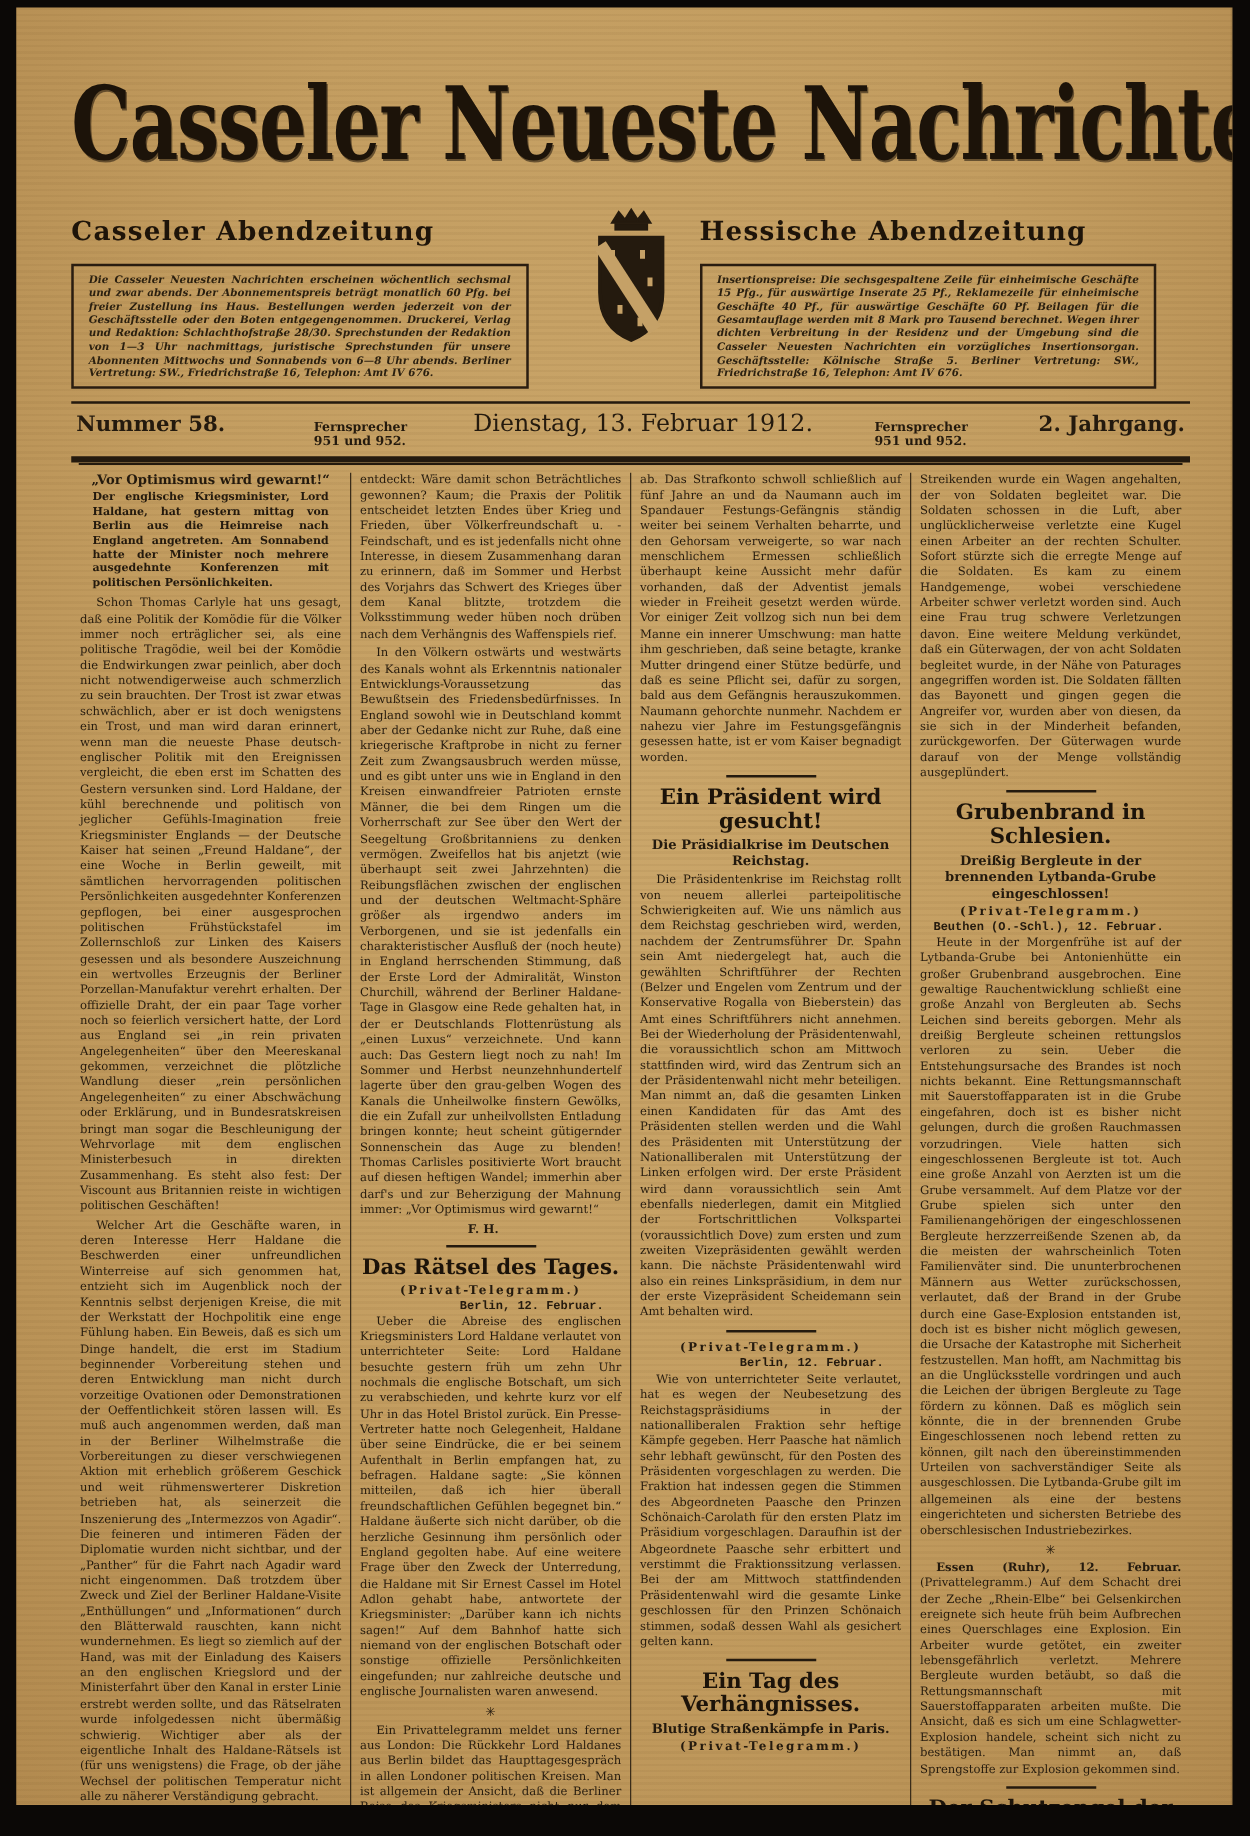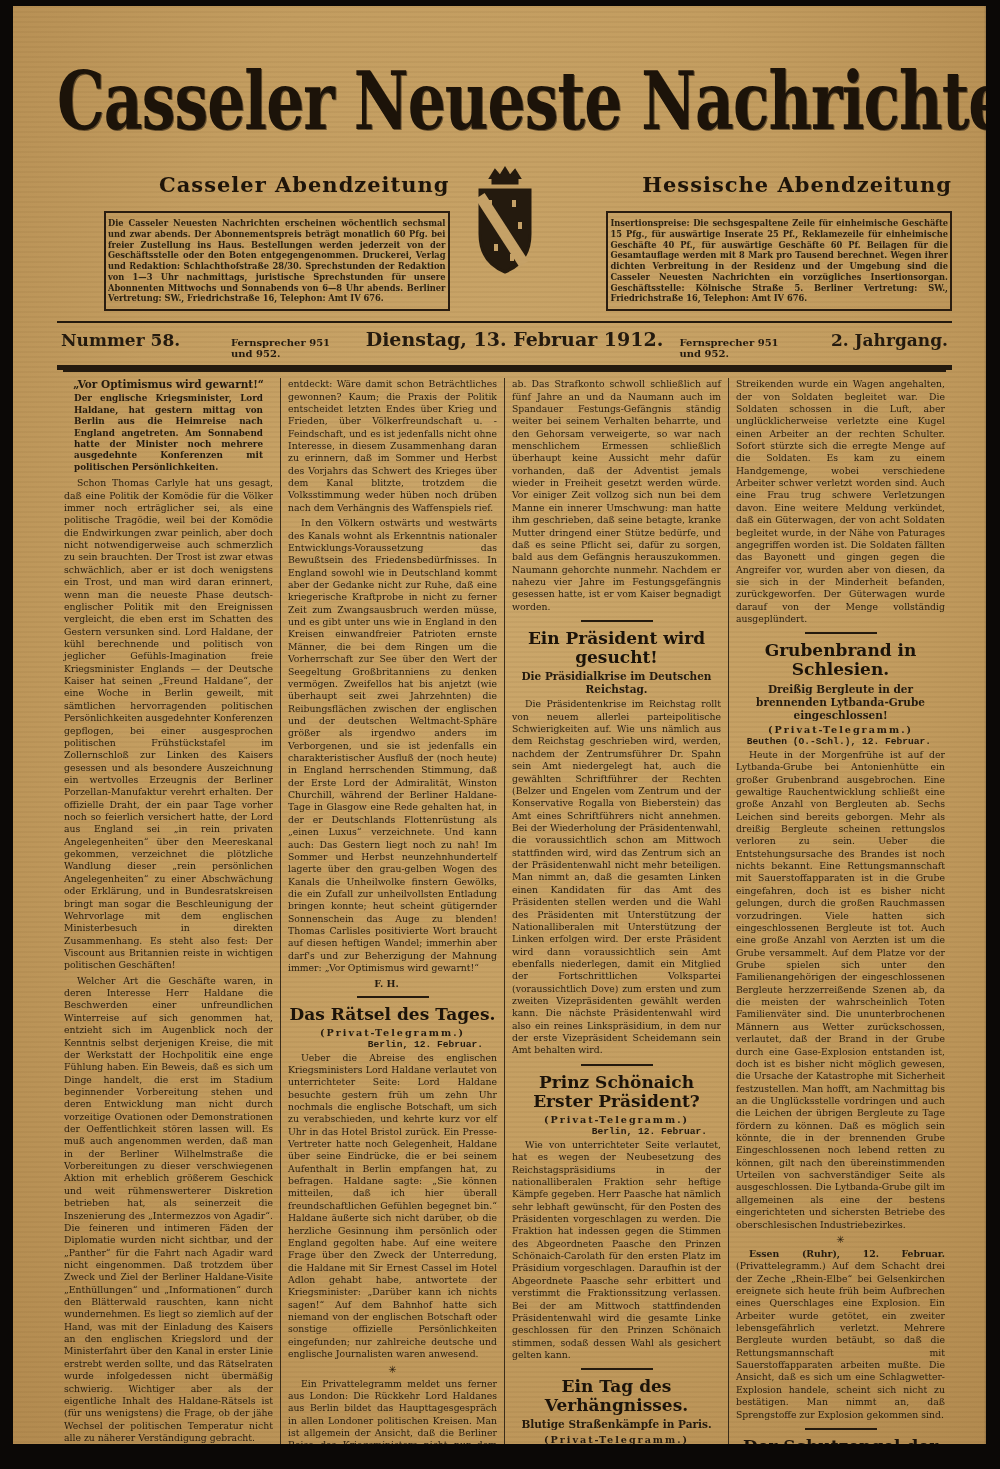--- a/index.html
+++ b/index.html
@@ -20,37 +20,37 @@
   
   .masthead{
     text-align:center; font-weight:bold; color:#1c1309;
     font-size:60px; line-height:1.0; margin-top:40px;
     transform:scaleY(1.35); transform-origin:top center;
     letter-spacing:-1px;
     text-shadow:1px 1px 0 rgba(28,19,9,.55);
     white-space:nowrap;
   }
   .subrow{display:flex; justify-content:center; align-items:flex-start; margin-top:52px;}
-  .subcol{flex:1 1 0; display:flex; flex-direction:column; align-items:flex-end;}
+  .subcol{flex:1 1 0; display:flex; flex-direction:column; align-items:flex-start;}
   .edition{font-weight:bold; font-size:21px; color:#1e1409; margin-bottom:14px; letter-spacing:1px;}
   .infobox{
-    border:2px solid #2a1d10; padding:5px 2px; font-size:8.3px; line-height:1.3;
-    text-align:justify; font-weight:bold; color:#2b2010; width:86%;
+    border:2px solid #2a1d10; padding:5px 12px; font-size:8.3px; line-height:1.3;
+    text-align:justify; font-weight:bold; color:#2b2010; width:86%;font-style:italic;
   }
   .crestwrap{width:110px; flex:0 0 110px; display:flex; justify-content:center; margin-top:-6px;}
 
   
   .dateline{
     margin-top:10px; border-top:2px solid #241a0e;
     border-bottom:5px solid #241a0e; box-shadow:0 8px 0 -6px #241a0e;
-    display:flex; align-items:baseline; padding:5px 4px 6px 4px;
+    display:flex; align-items:baseline; padding:5px 4px 6px 4px;gap:20px;
   }
   .dl-num{font-weight:bold; font-size:17px; flex:0 0 170px;}
   .dl-phone{font-weight:bold; font-size:10px; flex:1 1 0; }
-  .dl-date{font-weight:bold; font-size:19px; flex:0 0 330px; text-align:center;}
+  .dl-date{font-weight:normal; font-size:19px; flex:0 0 330px; text-align:center;}
   .dl-vol{font-weight:bold; font-size:17px; flex:0 0 150px; text-align:right;}
 
   
   .columns{display:flex; margin-top:8px; height:1140px; overflow:hidden;}
   .col{flex:1 1 0; padding:0 7px; overflow:hidden;}
   .col + .col{border-left:1px solid #3a2c19;}
   .art-h1{font-weight:bold; text-align:center; font-size:17px; line-height:1.12; margin:6px 0 3px 0; color:#1c1309;}
   .art-h2{font-weight:bold; text-align:center; font-size:10.5px; line-height:1.25; margin:0 0 2px 0;}
   .art-tg{font-weight:bold; text-align:center; font-size:9.6px; letter-spacing:2px; margin:1px 0;}
   .art-dl{font-weight:bold; text-align:right; font-size:9.6px; padding-right:14px; margin:1px 0 2px 0;font-family:Liberation Mono, monospace;}
@@ -130,21 +130,20 @@
           <div class="art-star">✳</div>
           <p class="art-p">Ein Privattelegramm meldet uns ferner aus London: Die Rückkehr Lord Haldanes aus Berlin bildet das Haupttagesgespräch in allen Londoner politischen Kreisen. Man ist allgemein der Ansicht, daß die Berliner Reise des Kriegsministers nicht nur dem Zwecke diente, gewisse untergeordnete Punkte bezüglich einer Grenzregulierung zu präzisieren. Und selbst an das Gelingen dieser kleinen Aufgabe glaubt man kaum. Was indessen den Stand der Dinge günstiger beurteilen läßt, ist der Umstand, daß die Reise selbst möglich wurde und daß beide Regierungen sich rückhaltlos über alle offenen Fragen ausgesprochen haben, sodaß ein gutes Stück Aufklärungsarbeit damit geleistet worden ist und daß dies die Lage keineswegs gebessert hat.</p>
         </div>
       <div class="col">
           <p class="art-p noind">ab. Das Strafkonto schwoll schließlich auf fünf Jahre an und da Naumann auch im Spandauer Festungs-Gefängnis ständig weiter bei seinem Verhalten beharrte, und den Gehorsam verweigerte, so war nach menschlichem Ermessen schließlich überhaupt keine Aussicht mehr dafür vorhanden, daß der Adventist jemals wieder in Freiheit gesetzt werden würde. Vor einiger Zeit vollzog sich nun bei dem Manne ein innerer Umschwung: man hatte ihm geschrieben, daß seine betagte, kranke Mutter dringend einer Stütze bedürfe, und daß es seine Pflicht sei, dafür zu sorgen, bald aus dem Gefängnis herauszukommen. Naumann gehorchte nunmehr. Nachdem er nahezu vier Jahre im Festungsgefängnis gesessen hatte, ist er vom Kaiser begnadigt worden.</p>
           <div class="art-hr"></div>
           <div class="art-h1">Ein Präsident wird gesucht!</div>
           <div class="art-h2">Die Präsidialkrise im Deutschen Reichstag.</div>
           <p class="art-p">Die Präsidentenkrise im Reichstag rollt von neuem allerlei parteipolitische Schwierigkeiten auf. Wie uns nämlich aus dem Reichstag geschrieben wird, werden, nachdem der Zentrumsführer Dr. Spahn sein Amt niedergelegt hat, auch die gewählten Schriftführer der Rechten (Belzer und Engelen vom Zentrum und der Konservative Rogalla von Bieberstein) das Amt eines Schriftführers nicht annehmen. Bei der Wiederholung der Präsidentenwahl, die voraussichtlich schon am Mittwoch stattfinden wird, wird das Zentrum sich an der Präsidentenwahl nicht mehr beteiligen. Man nimmt an, daß die gesamten Linken einen Kandidaten für das Amt des Präsidenten stellen werden und die Wahl des Präsidenten mit Unterstützung der Nationalliberalen mit Unterstützung der Linken erfolgen wird. Der erste Präsident wird dann voraussichtlich sein Amt ebenfalls niederlegen, damit ein Mitglied der Fortschrittlichen Volkspartei (voraussichtlich Dove) zum ersten und zum zweiten Vizepräsidenten gewählt werden kann. Die nächste Präsidentenwahl wird also ein reines Linkspräsidium, in dem nur der erste Vizepräsident Scheidemann sein Amt behalten wird.</p>
           <div class="art-hr"></div>
-          <div class="art-h1">Prinz Schönaich Erster Präsident?</div>
           <div class="art-tg">(Privat-Telegramm.)</div>
           <div class="art-dl">Berlin, 12. Februar.</div>
           <p class="art-p">Wie von unterrichteter Seite verlautet, hat es wegen der Neubesetzung des Reichstagspräsidiums in der nationalliberalen Fraktion sehr heftige Kämpfe gegeben. Herr Paasche hat nämlich sehr lebhaft gewünscht, für den Posten des Präsidenten vorgeschlagen zu werden. Die Fraktion hat indessen gegen die Stimmen des Abgeordneten Paasche den Prinzen Schönaich-Carolath für den ersten Platz im Präsidium vorgeschlagen. Daraufhin ist der Abgeordnete Paasche sehr erbittert und verstimmt die Fraktionssitzung verlassen. Bei der am Mittwoch stattfindenden Präsidentenwahl wird die gesamte Linke geschlossen für den Prinzen Schönaich stimmen, sodaß dessen Wahl als gesichert gelten kann.</p>
           <div class="art-hr"></div>
           <div class="art-h1">Ein Tag des Verhängnisses.</div>
           <div class="art-h2">Blutige Straßenkämpfe in Paris.</div>
           <div class="art-tg">(Privat-Telegramm.)</div>
         </div>
       <div class="col">
           <p class="art-p noind">Streikenden wurde ein Wagen angehalten, der von Soldaten begleitet war. Die Soldaten schossen in die Luft, aber unglücklicherweise verletzte eine Kugel einen Arbeiter an der rechten Schulter. Sofort stürzte sich die erregte Menge auf die Soldaten. Es kam zu einem Handgemenge, wobei verschiedene Arbeiter schwer verletzt worden sind. Auch eine Frau trug schwere Verletzungen davon. Eine weitere Meldung verkündet, daß ein Güterwagen, der von acht Soldaten begleitet wurde, in der Nähe von Paturages angegriffen worden ist. Die Soldaten fällten das Bayonett und gingen gegen die Angreifer vor, wurden aber von diesen, da sie sich in der Minderheit befanden, zurückgeworfen. Der Güterwagen wurde darauf von der Menge vollständig ausgeplündert.</p>

